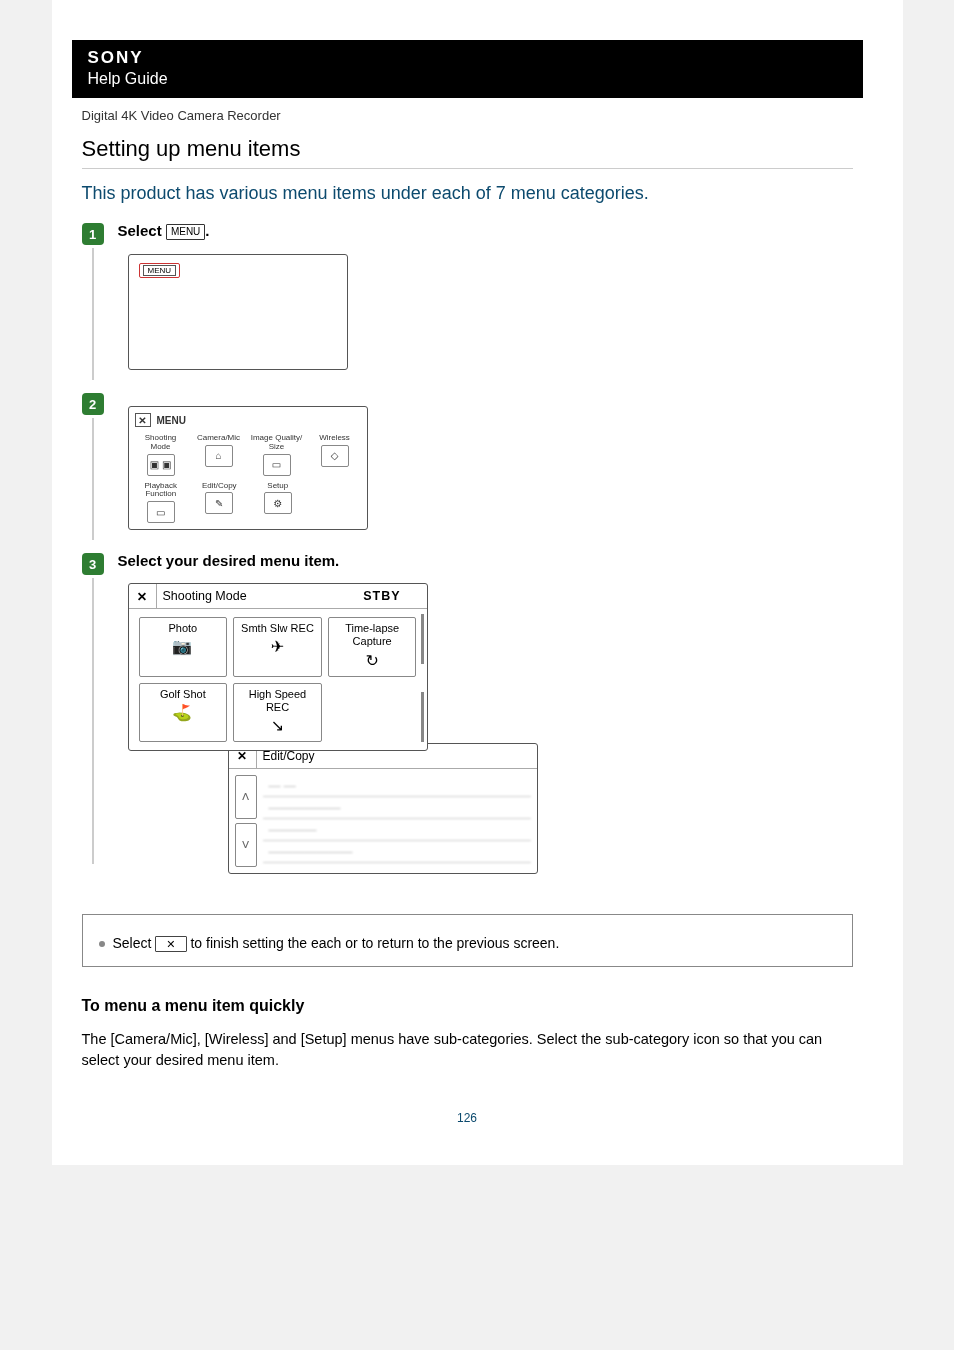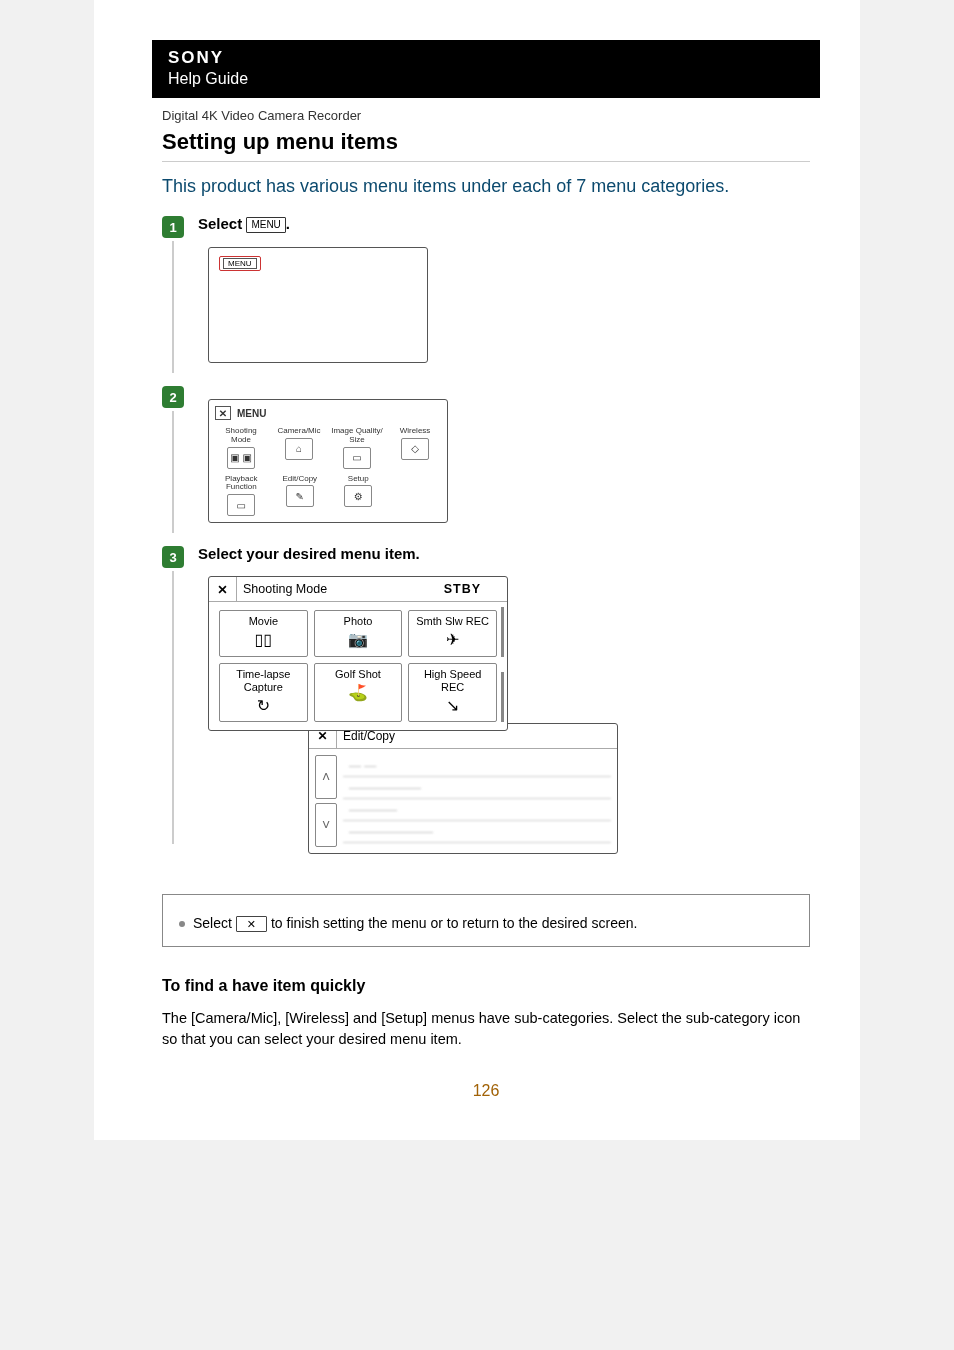--- a/index.html
+++ b/index.html
@@ -4,23 +4,23 @@
 <style>
   * { box-sizing: border-box; }
   body {
     margin: 0;
     font-family: Arial, Helvetica, sans-serif;
     background: #f1f1f1;
     display: flex;
     justify-content: center;
   }
   .page {
-    width: 766px;
+    width: 851px;
     background: #fff;
-    padding: 40px 50px 40px 68px;
+    padding: 40px 50px 40px 30px;
     position: relative;
   }
   .black-band {
     background: #000;
     color: #fff;
     margin: 0 -10px;
     padding: 0;
   }
   .brand {
     font-weight: bold;
@@ -39,22 +39,22 @@
     color: #333;
     margin-top: 10px;
   }
   .model-line {
     font-size: 15px;
     color: #222;
     margin-top: 2px;
   }
   h1.title {
     font-size: 22px;
-    font-weight: bold;
-    margin: 6px 0 6px 0;
+    font-weight: normal;
+    margin: 13px 0 6px 0;
   }
   .hr {
     border: none;
     border-top: 1px solid #ccc;
     margin: 6px 0 14px 0;
   }
   .intro {
     font-size: 18px;
     color: #0c4a6e;
   }
@@ -269,21 +269,21 @@
     padding: 0 10px; font-size:11px; line-height:14px;
     vertical-align: 0; border-radius:1px;
   }
 
   h2.sub {
     font-size: 16px; font-weight:bold; margin-top:30px;
   }
   .para { font-size: 14.5px; margin-top:6px; line-height:1.45; }
 
   .page-num {
-    text-align:center; font-size:16px; color:#a16207; margin-top:32px;
+    text-align:center; font-size:12px; color:#0c4a6e; margin-top:40px;
   }
 </style>
 </head>
 <body>
 
 <div class="page">
 
   <div class="black-band">
     <span class="brand">SONY</span>
     <span class="help-guide">Help Guide</span>
@@ -366,24 +366,20 @@
       <div class="step-body">
         <div class="step-title">Select your desired menu item.</div>
         <div class="screens3">
           <div class="shoot-screen" style="position:relative;">
             <div class="shoot-top">
               <div class="xb">✕</div>
               <div class="mtitle">Shooting Mode</div>
               <div class="stby">STBY</div>
             </div>
             <div class="mode-grid">
-              <div class="mode-cell">
-                  <div>Movie</div>
-                  <div class="mi">▯▯</div>
-                </div>
               <div class="mode-cell">
                   <div>Photo</div>
                   <div class="mi">📷</div>
                 </div>
               <div class="mode-cell">
                   <div>Smth Slw REC</div>
                   <div class="mi">✈</div>
                 </div>
               <div class="mode-cell">
                   <div style="white-space:pre-line;">Time-lapse
@@ -424,22 +420,22 @@
         </div>
       </div>
     </div>
 
   </div>
 
   <div class="note-box">
     <div class="note-body">
       <span class="bullet"></span>
       <span>
-        <span>Select </span><span class="x-inline">✕</span><span> to finish setting the menu or to return to the desired screen.</span>
+        <span>Select </span><span class="x-inline">✕</span><span> to finish setting the each or to return to the previous screen.</span>
       </span>
     </div>
   </div>
 
-  <h2 class="sub">To find a have item quickly</h2>
+  <h2 class="sub">To menu a menu item quickly</h2>
   <div class="para">The [Camera/Mic], [Wireless] and [Setup] menus have sub-categories. Select the sub-category icon so that you can select your desired menu item.</div>
 
   <div class="page-num">126</div>
 </div>
 
 </body></html>

